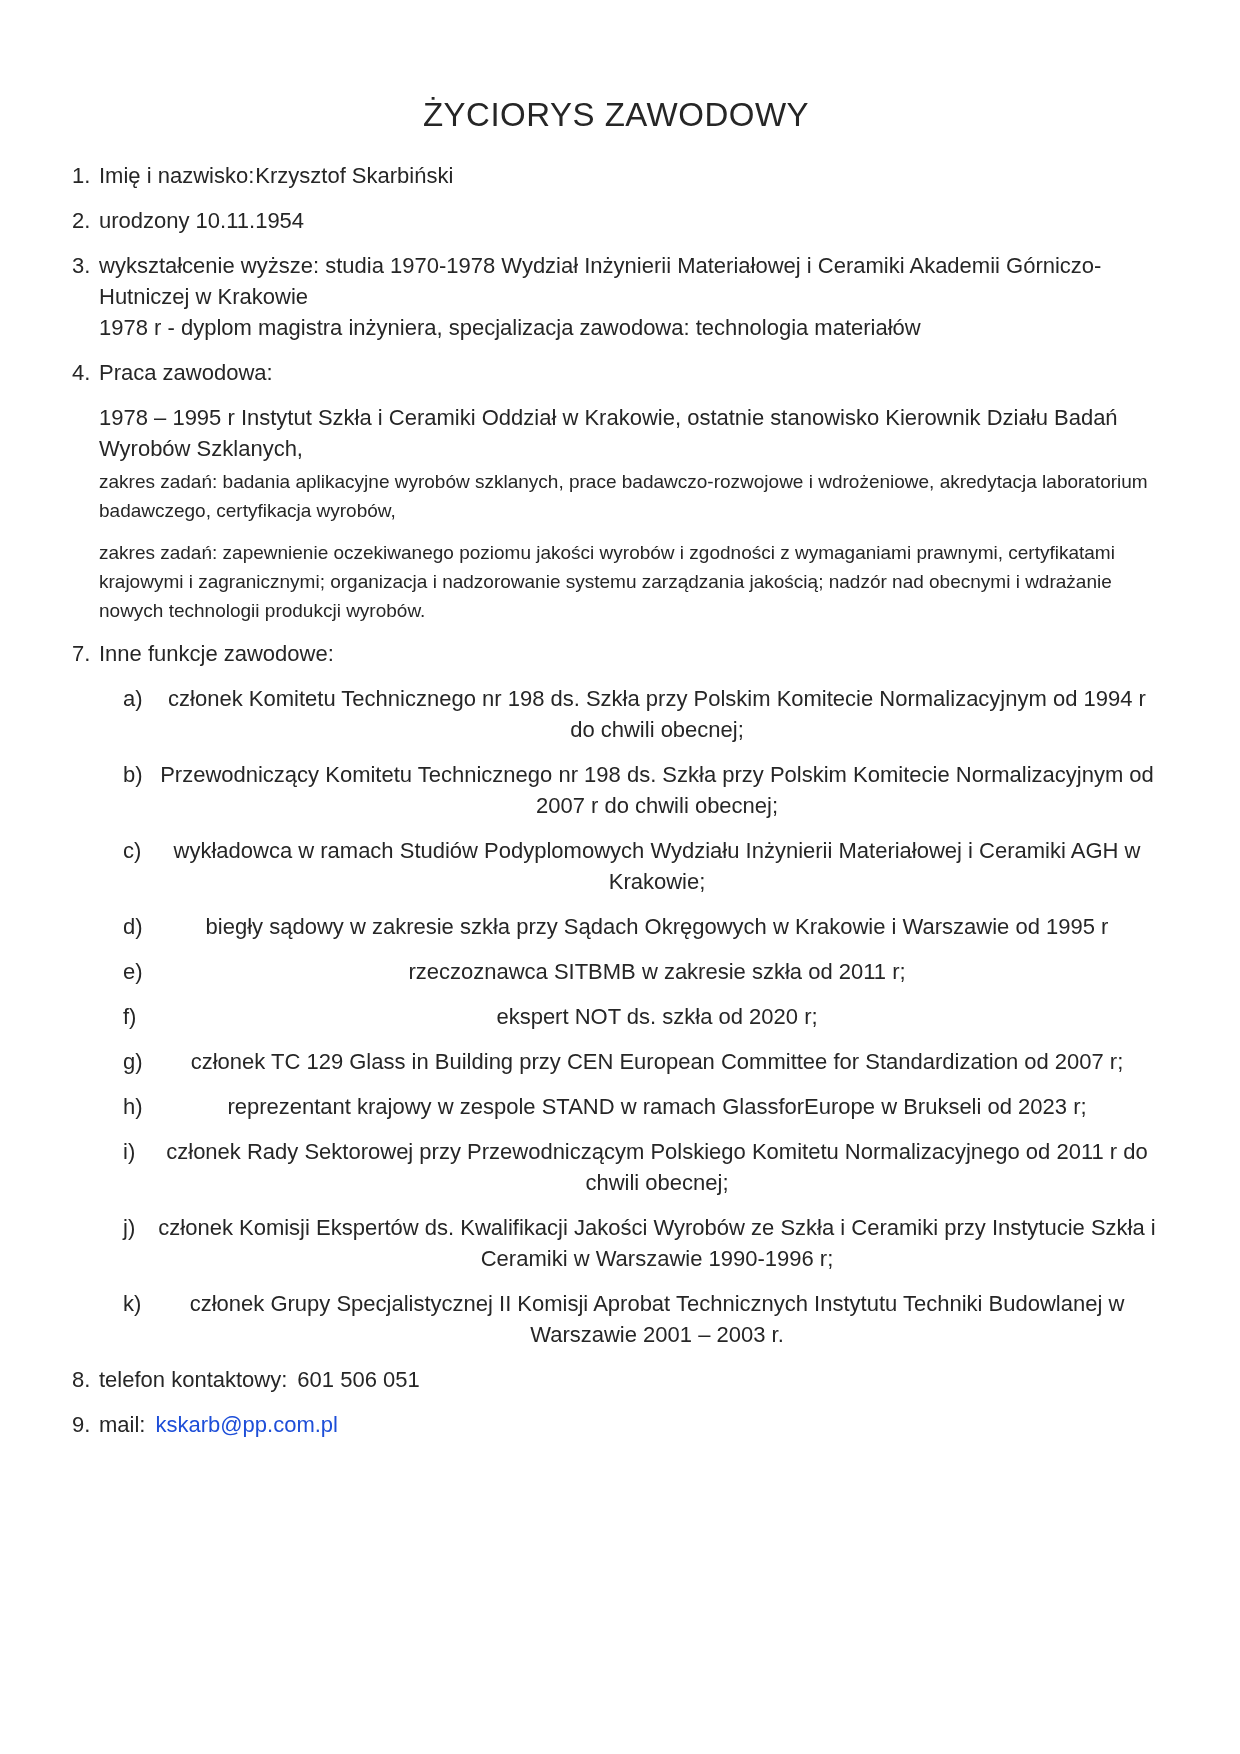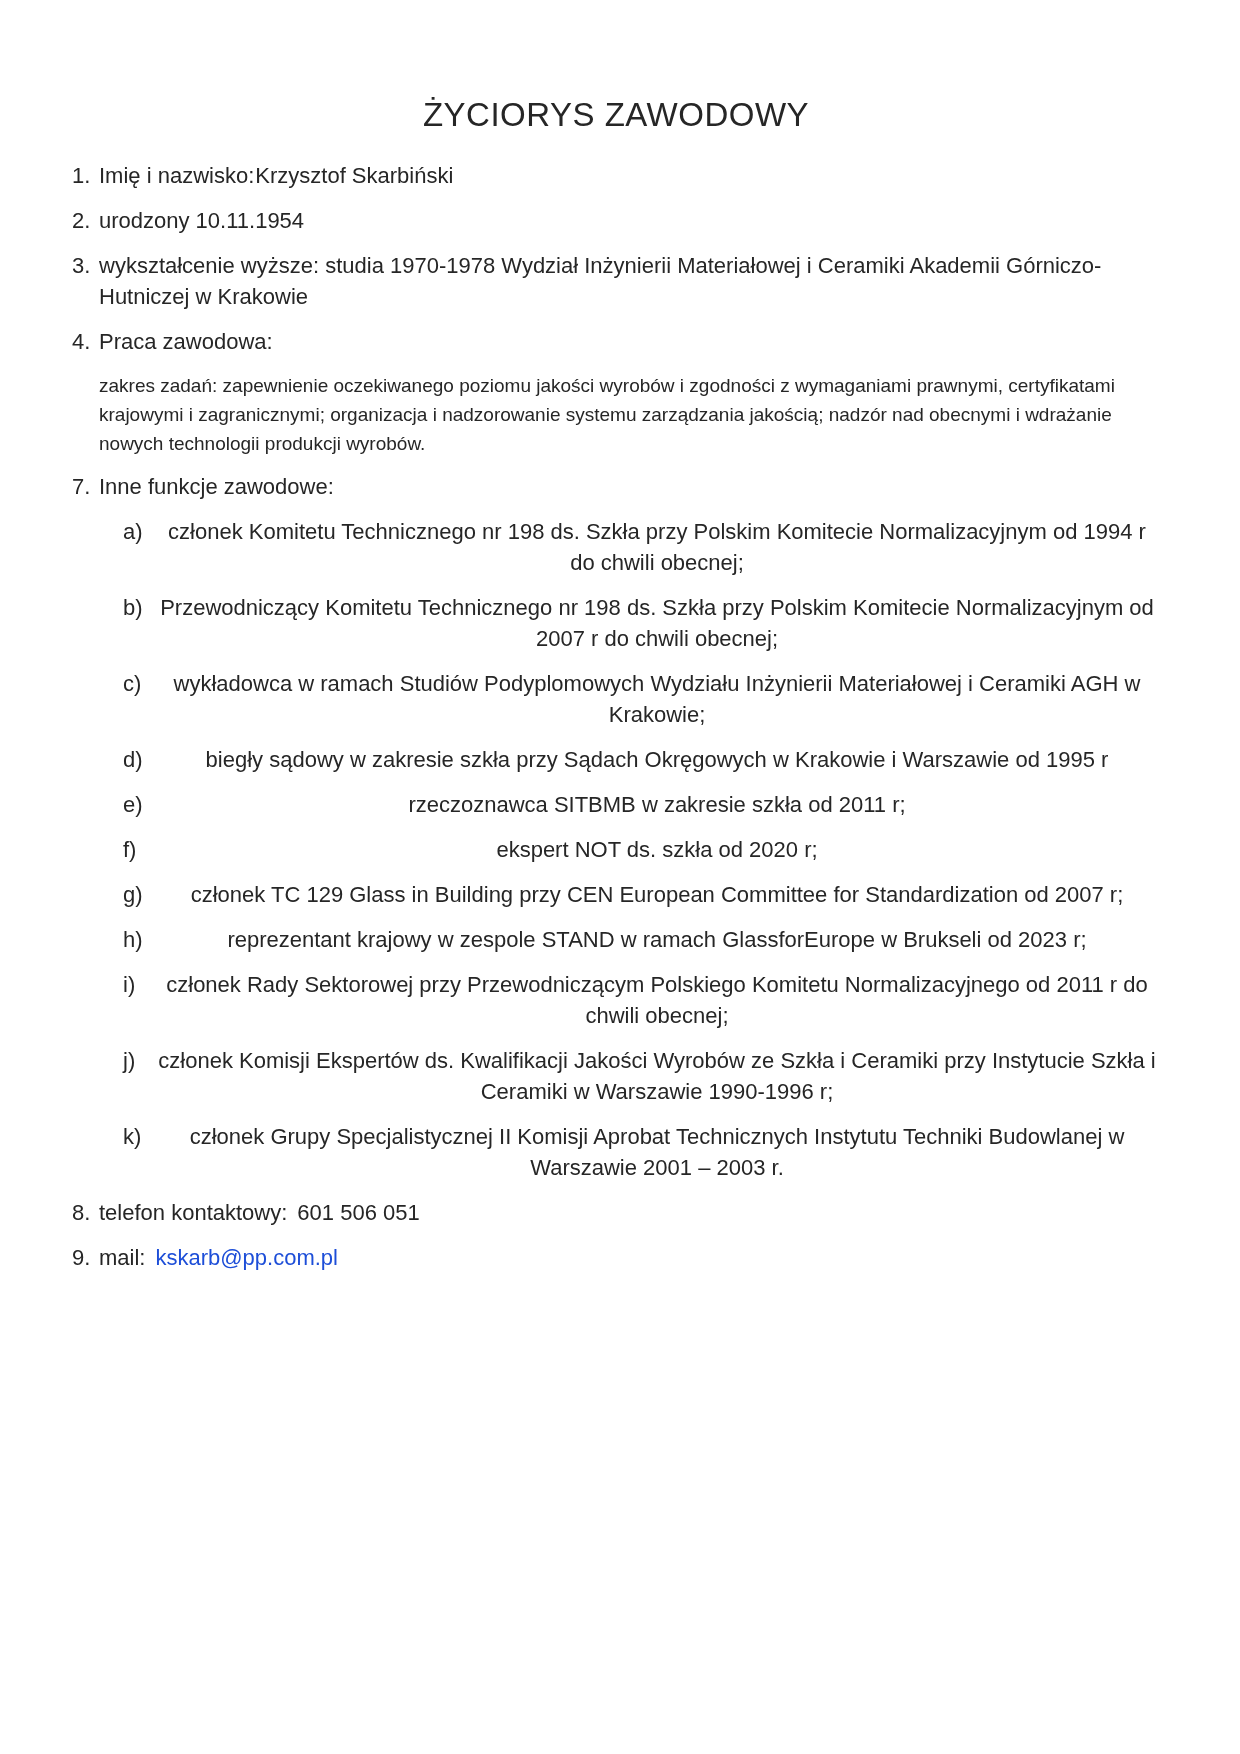--- a/index.html
+++ b/index.html
@@ -107,32 +107,35 @@
     <span class="item-num">2.</span>
     <div class="item-body">
       <p>urodzony 10.11.1954</p>
     </div>
   </div>
 
   <div class="item">
     <span class="item-num">3.</span>
     <div class="item-body">
       <p>wykształcenie wyższe: studia 1970-1978 Wydział Inżynierii Materiałowej i Ceramiki Akademii Górniczo-Hutniczej w Krakowie</p>
+      <p>1978 r - dyplom magistra inżyniera, specjalizacja zawodowa: technologia materiałów</p>
     </div>
   </div>
 
   <div class="item">
     <span class="item-num">4.</span>
     <div class="item-body">
       <p>Praca zawodowa:</p>
     </div>
   </div>
 
   <div class="indent-block">
     <div class="job">
+      <p class="job-line">1978 – 1995 r Instytut Szkła i Ceramiki Oddział w Krakowie, ostatnie stanowisko Kierownik Działu Badań Wyrobów Szklanych,</p>
+      <p class="job-tasks">zakres zadań: badania aplikacyjne wyrobów szklanych, prace badawczo-rozwojowe i wdrożeniowe, akredytacja laboratorium badawczego, certyfikacja wyrobów,</p>
     </div>
     <div class="job">
       <p class="job-tasks">zakres zadań: zapewnienie oczekiwanego poziomu jakości wyrobów i zgodności z wymaganiami prawnymi, certyfikatami krajowymi i zagranicznymi; organizacja i nadzorowanie systemu zarządzania jakością; nadzór nad obecnymi i wdrażanie nowych technologii produkcji wyrobów.</p>
     </div>
   </div>
 
   <div class="item">
     <span class="item-num">7.</span>
     <div class="item-body">
       <p>Inne funkcje zawodowe:</p>

